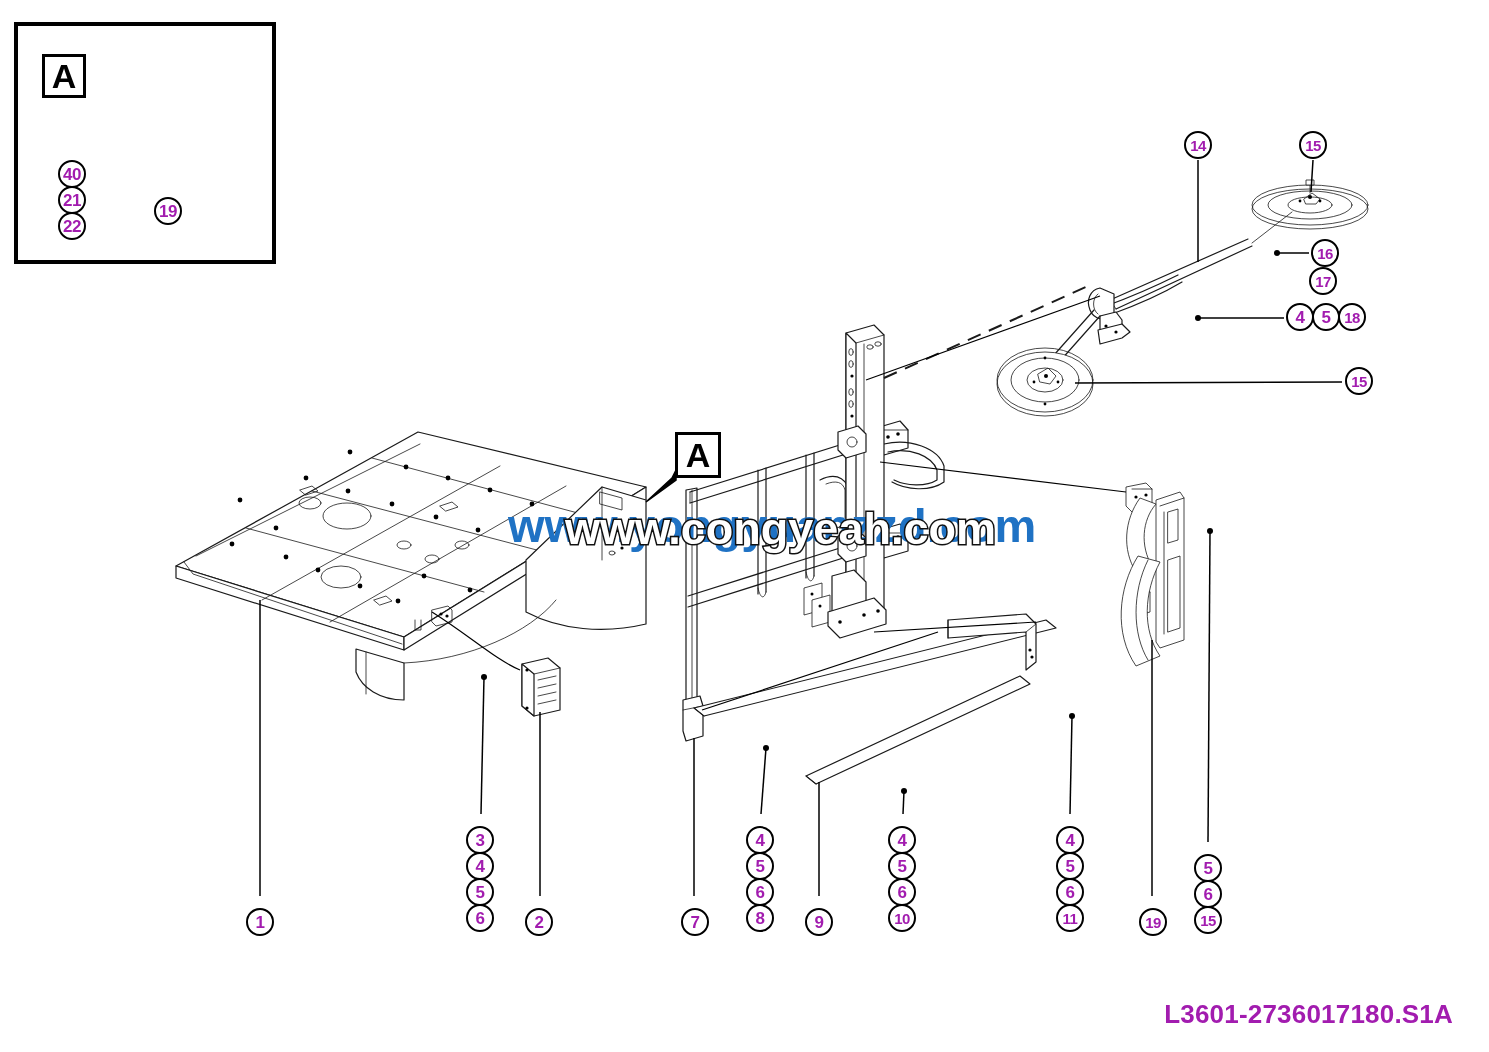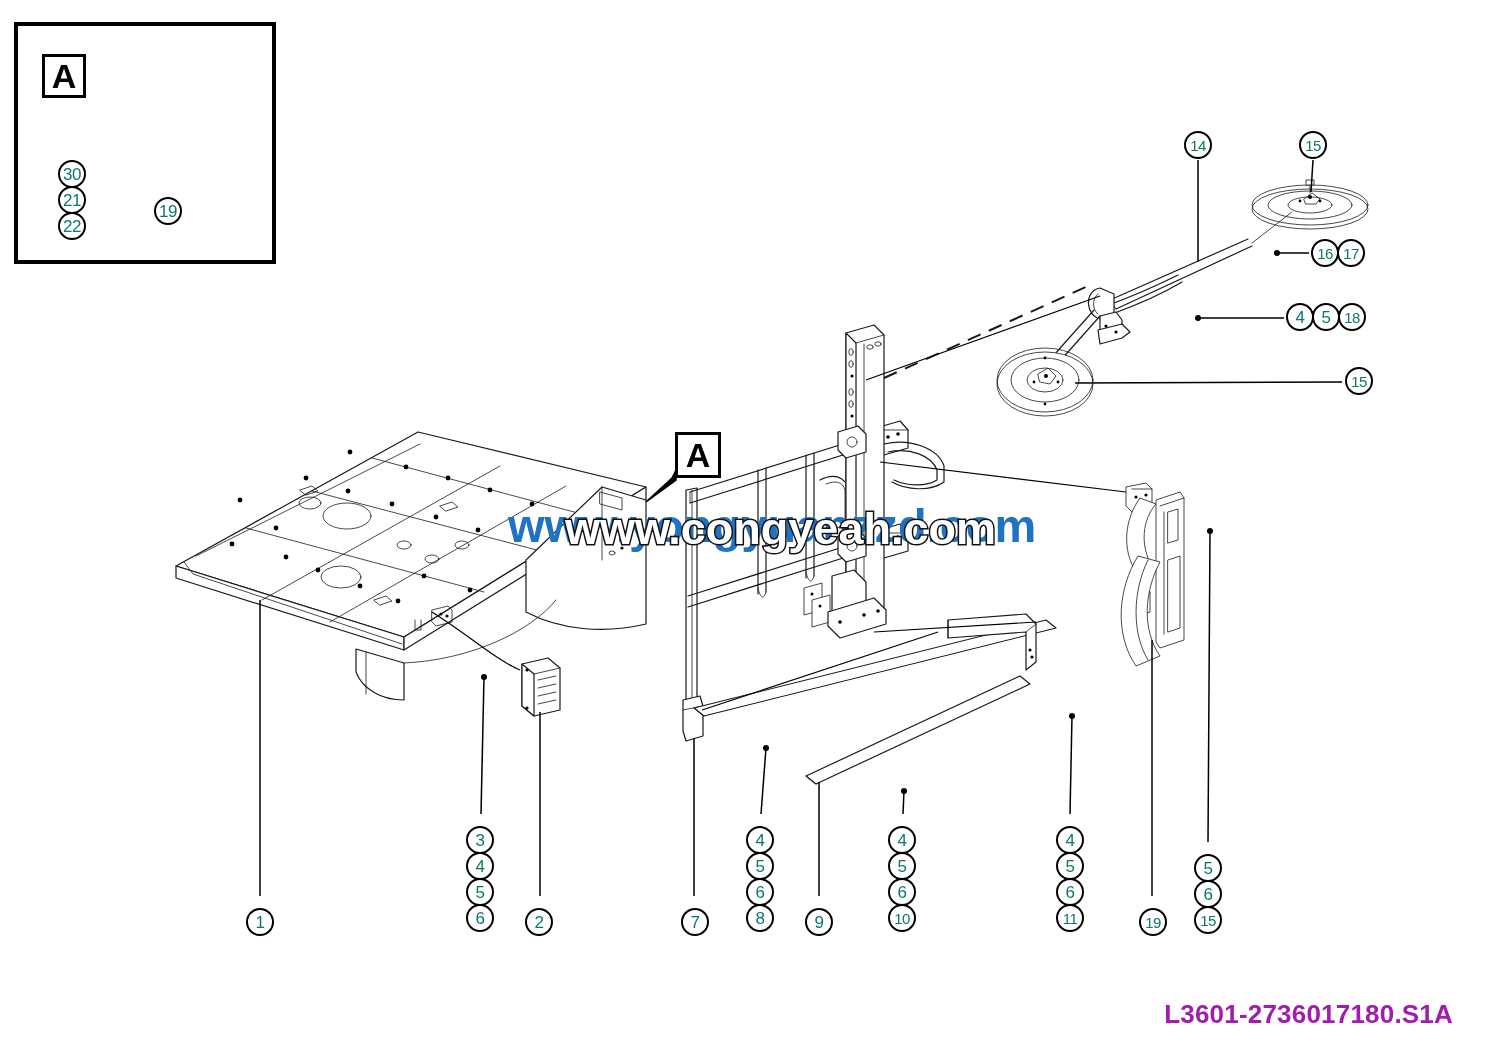--- a/index.html
+++ b/index.html
@@ -83,22 +83,22 @@
     width: 28px;
     height: 28px;
     border: 2px solid #000;
     border-radius: 50%;
     background: #fff;
     box-sizing: border-box;
     display: flex;
     align-items: center;
     justify-content: center;
     font-size: 17px;
-    font-weight: normal;
-    color: #0f766e;
+    font-weight: bold;
+    color: #a21caf;
     line-height: 1;
     letter-spacing: -0.5px;
     text-align: center;
   }
   .balloon.wide { font-size: 15px; }
   .balloon-group.vert .balloon + .balloon { margin-top: -2px; }
   .balloon-group.horiz .balloon + .balloon { margin-left: -2px; }
 
   
   .wm {
@@ -467,21 +467,21 @@
     </g>
 
     <path d="M676 470 L676 480 L646 502 L672 478 Z" fill="#000" stroke="#000" stroke-width="1.5"></path>
   </svg>
 
   <div class="detail-box">
     <div class="detail-letter">A</div>
   </div>
 
   <div class="balloon-group vert" style="left:58px; top:160px;">
-    <div class="balloon">30</div>
+    <div class="balloon">40</div>
     <div class="balloon">21</div>
     <div class="balloon">22</div>
   </div>
 
   <div class="balloon-group vert" style="left:154px; top:197px;">
     <div class="balloon">19</div>
   </div>
 
   <div class="sect-marker">
     <span>A</span>
@@ -536,21 +536,21 @@
         <div class="balloon">5</div>
         <div class="balloon">6</div>
         <div class="balloon wide">15</div>
       </div>
       <div class="balloon-group vert" style="left: 1184px; top: 131px;">
         <div class="balloon wide">14</div>
       </div>
       <div class="balloon-group vert" style="left: 1299px; top: 131px;">
         <div class="balloon wide">15</div>
       </div>
-      <div class="balloon-group horiz" style="left: 1311px; top: 239px;">
+      <div class="balloon-group horiz" style="left: 1311px; top: 239px; flex-direction: column;">
         <div class="balloon wide">16</div>
         <div class="balloon wide">17</div>
       </div>
       <div class="balloon-group horiz" style="left: 1286px; top: 303px;">
         <div class="balloon">4</div>
         <div class="balloon">5</div>
         <div class="balloon wide">18</div>
       </div>
       <div class="balloon-group vert" style="left: 1345px; top: 367px;">
         <div class="balloon wide">15</div>

